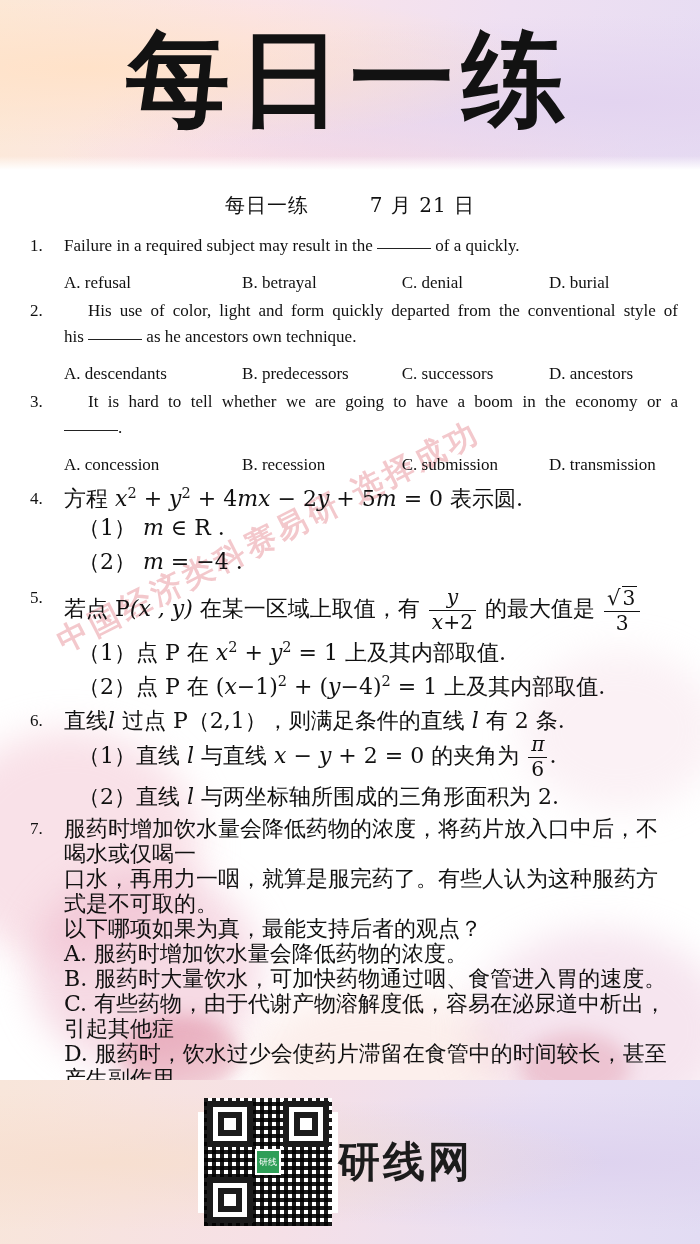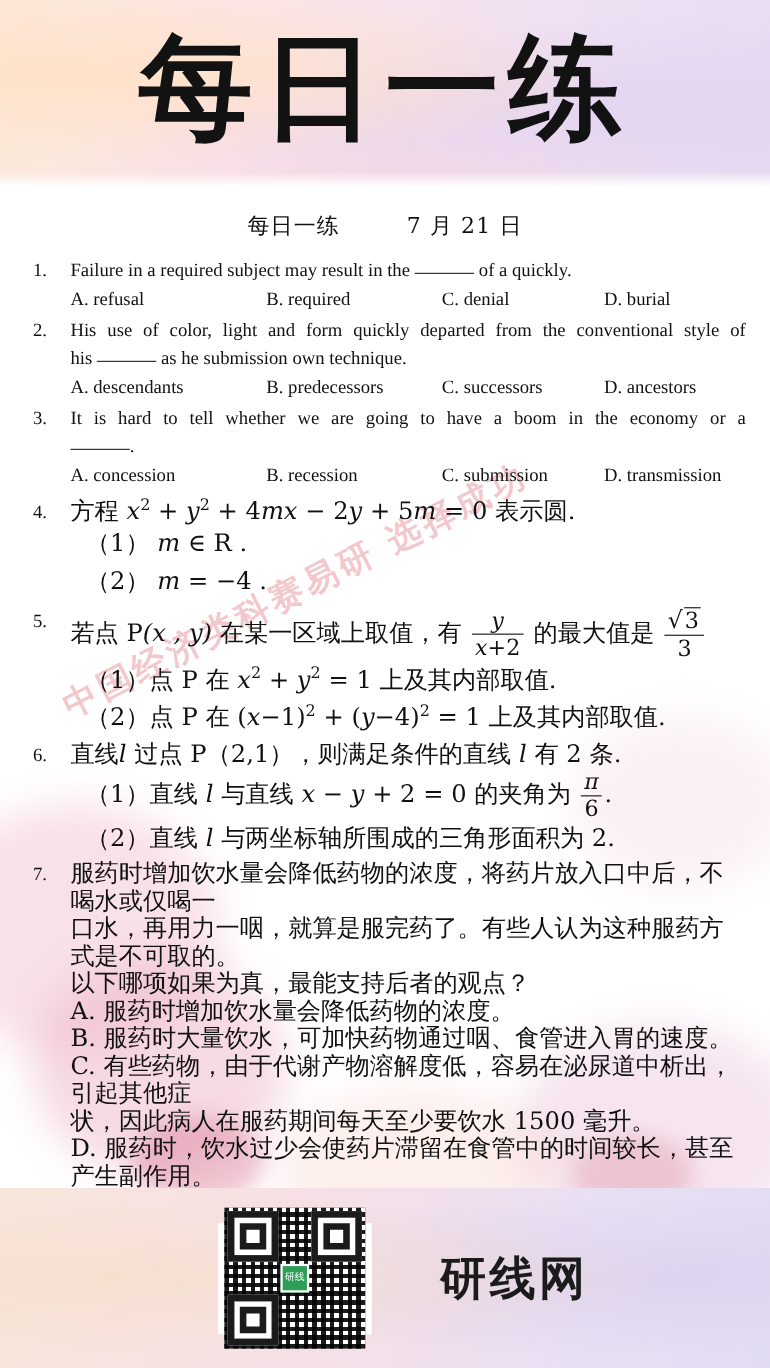--- a/index.html
+++ b/index.html
@@ -118,27 +118,27 @@
     line-height: 26px;
   }
   .q-body {
     flex: 1 1 auto;
     font-size: 17px;
     color: #111;
     line-height: 26px;
   }
   .q-body.cn { font-family: "DejaVu Serif", serif; font-size: 22px; }
   .stem { text-align: justify; }
-  .stem.just { text-align-last: justify; }
+  .stem.just { text-align-last: justify; margin-left: 24px; }
   .blank { display: inline-block; width: 54px; border-bottom: 1px solid #222; vertical-align: 2px; }
 
   .opts {
     display: flex;
     width: 100%;
-    margin-top: 0;
+    margin-top: 11px;
   }
   .opts span { display: inline-block; }
   .opt-a { flex: 0 0 29%; }
   .opt-b { flex: 0 0 26%; }
   .opt-c { flex: 0 0 24%; }
   .opt-d { flex: 1 1 auto; }
 
   .sub { margin-left: 14px; line-height: 34px; }
   .cn-line { line-height: 25px; }
   .cn-opt { line-height: 25px; }
@@ -227,21 +227,20 @@
     font-size: 9px;
     line-height: 10px;
     display: flex;
     align-items: center;
     justify-content: center;
     text-align: center;
     border: 2px solid #fff;
     box-sizing: border-box;
   }
   .brand {
-    margin-left: 62px;
     font-family: "DejaVu Sans", sans-serif;
     font-size: 42px;
     font-weight: 700;
     letter-spacing: 3px;
     color: #1b1b1b;
   }
 </style>
 </head>
 <body>
 
@@ -271,35 +270,35 @@
     <div class="q">
       <div class="q-num">1.</div>
       <div class="q-body">
         <div class="stem">
           <span>Failure in a required subject may result in the</span>
           <span class="blank"></span>
           <span>of a quickly.</span>
         </div>
         <div class="opts">
           <span class="opt-a">A. refusal</span>
-          <span class="opt-b">B. required</span>
+          <span class="opt-b">B. betrayal</span>
           <span class="opt-c">C. denial</span>
           <span class="opt-d">D. burial</span>
         </div>
       </div>
     </div>
 
     <div class="q">
       <div class="q-num">2.</div>
       <div class="q-body">
         <div class="stem just">His use of color, light and form quickly departed from the conventional style of</div>
         <div class="stem">
           <span>his</span>
           <span class="blank"></span>
-          <span>as he submission own technique.</span>
+          <span>as he ancestors own technique.</span>
         </div>
         <div class="opts">
           <span class="opt-a">A. descendants</span>
           <span class="opt-b">B. predecessors</span>
           <span class="opt-c">C. successors</span>
           <span class="opt-d">D. ancestors</span>
         </div>
       </div>
     </div>
 
@@ -379,21 +378,20 @@
 
     <div class="q" style="margin-top:4px">
       <div class="q-num">7.</div>
       <div class="q-body cn">
         <div class="cn-line">服药时增加饮水量会降低药物的浓度，将药片放入口中后，不喝水或仅喝一</div>
         <div class="cn-line">口水，再用力一咽，就算是服完药了。有些人认为这种服药方式是不可取的。</div>
         <div class="cn-line">以下哪项如果为真，最能支持后者的观点？</div>
         <div class="cn-opt">A. 服药时增加饮水量会降低药物的浓度。</div>
         <div class="cn-opt">B. 服药时大量饮水，可加快药物通过咽、食管进入胃的速度。</div>
         <div class="cn-opt">C. 有些药物，由于代谢产物溶解度低，容易在泌尿道中析出，引起其他症</div>
-        <div class="cn-opt">状，因此病人在服药期间每天至少要饮水 1500 毫升。</div>
         <div class="cn-opt">D. 服药时，饮水过少会使药片滞留在食管中的时间较长，甚至产生副作用。</div>
         <div class="cn-opt">E. 药片与水过多接触会导致药性部分失效。</div>
       </div>
     </div>
 
   </div>
 </div>
 
 <div class="footer">
   <div class="qr-wrap">

